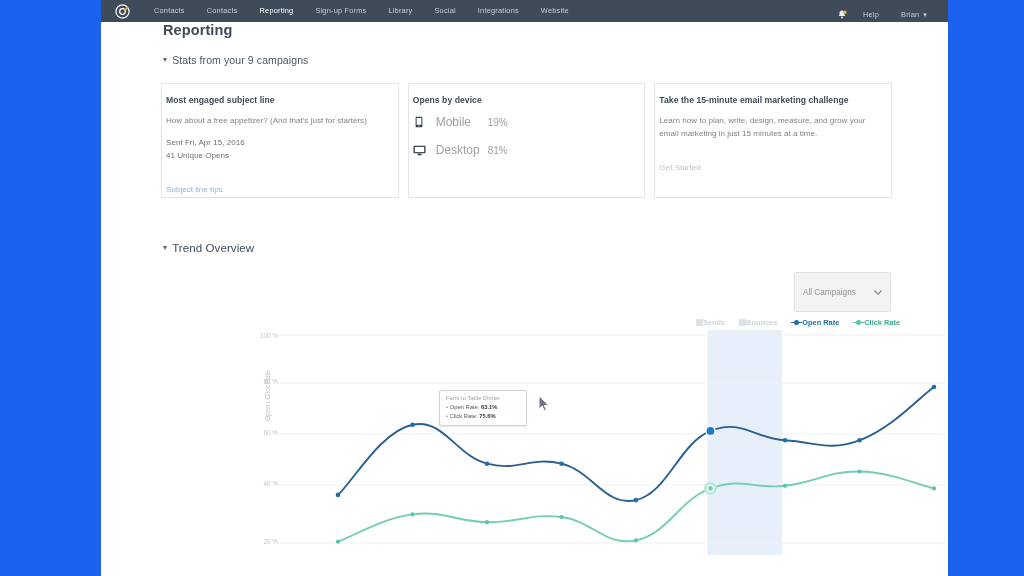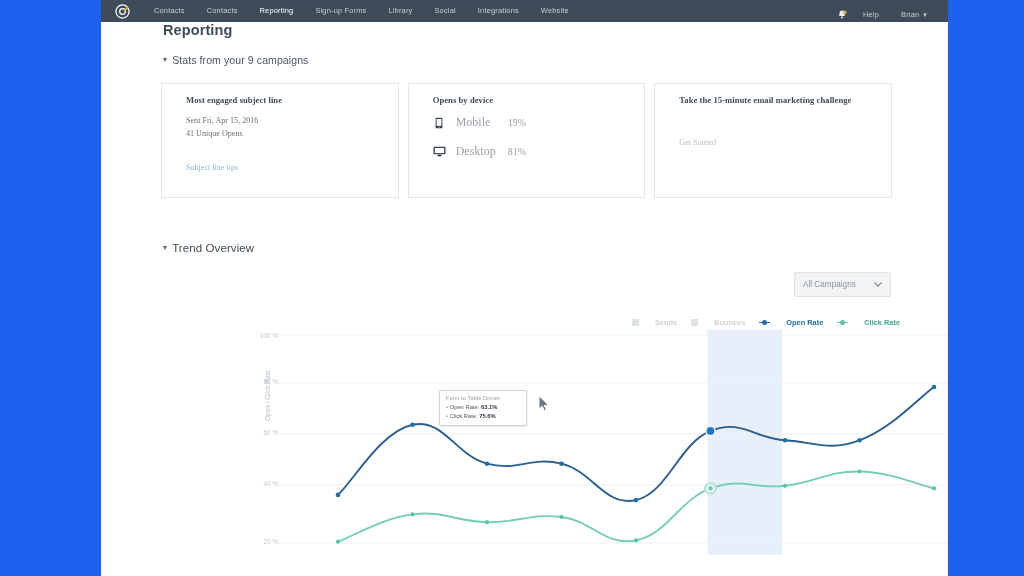--- a/index.html
+++ b/index.html
@@ -46,46 +46,46 @@
   .section-head {
     position: absolute; font-size: 10.5px; color: #4a5562; letter-spacing: .1px;
     display: flex; align-items: center; gap: 5px;
   }
   .section-head .chev { font-size: 8px; color: #5a6673; line-height: 1; }
 
   
   .cards { position: absolute; left: 60px; top: 61px; width: 731px; height: 115px; display: flex; gap: 9px; }
   .card {
     background: #ffffff; border: 1px solid #e3e6e9; flex: 1;
-    padding: 11px 12px 10px 24px; position: relative; font-family: Liberation Serif, serif;
+    padding: 11px 12px 10px 4px; position: relative;
   }
   .card-title { font-size: 8.6px; font-weight: bold; color: #3f4b57; margin-bottom: 10px; letter-spacing: .05px; }
   .card-sub { font-size: 8.1px; color: #7d848c; line-height: 1.45; }
   .card-meta { font-size: 8.1px; color: #6a717a; line-height: 1.5; margin-top: 10px; }
   .card-link { font-size: 8.1px; color: #8fb4d6; margin-top: 23px; display: inline-block; text-decoration: none; }
   .card-link.grey { color: #b9bfc5; }
   .card-body { font-size: 8.1px; color: #7d848c; line-height: 1.55; }
 
   .devrow { display: flex; align-items: center; gap: 10px; margin-bottom: 14px; }
   .devicon { width: 13px; height: 13px; display: flex; align-items: center; justify-content: center; }
   .devname { font-size: 12px; color: #9aa1a8; width: 42px; }
   .devval { font-size: 10px; color: #9aa1a8; }
 
   
   .chart-wrap { position: absolute; left: 0; top: 196px; width: 847px; height: 338px; }
 
   .campaign-select {
     position: absolute; right: 57px; top: 54px;
-    width: 97px; height: 25px; background: #f2f3f5; border: 1px solid #e0e2e5;
+    width: 97px; height: 40px; background: #f2f3f5; border: 1px solid #e0e2e5;
     border-radius: 2px; display: flex; align-items: center; justify-content: space-between;
     padding: 0 8px; font-size: 8.2px; color: #8c939a;
   }
 
   .legend { position: absolute; right: 48px; top: 100px; display: flex; align-items: center; gap: 14px; }
-  .legitem { display: flex; align-items: center; gap: 16px; font-size: 7.4px; font-weight: bold; }
+  .legitem { display: flex; align-items: center; gap: 0; font-size: 7.4px; font-weight: bold; }
   .legitem.muted { color: #cfd3d7; font-weight: bold; }
   .legswatch { width: 7px; height: 7px; background: #dfe2e5; display: inline-block; }
   .legline { width: 11px; height: 1.6px; display: inline-block; position: relative; }
   .legline .dot {
     position: absolute; left: 3px; top: -2px; width: 5px; height: 5px; border-radius: 50%;
   }
 
   .plot { position: absolute; left: 175px; top: 112px; width: 690px; height: 222px; }
   .plot svg { display: block; }
 
@@ -157,20 +157,21 @@
 
       <div class="section-head" style="left:62px; top:32px;">
         <span class="chev">▾</span>
         <span>Stats from your 9 campaigns</span>
       </div>
 
       <div class="cards">
 
         <div class="card">
           <div class="card-title">Most engaged subject line</div>
+          <div class="card-sub">How about a free appetizer? (And that's just for starters)</div>
           <div class="card-meta">Sent Fri, Apr 15, 2016</div>
           <div class="card-meta" style="margin-top:1px;">41 Unique Opens</div>
           <a class="card-link" href="#">Subject line tips</a>
         </div>
 
         <div class="card">
           <div class="card-title">Opens by device</div>
           <div class="devrow">
             <span class="devicon">
               <svg width="8" height="12" viewBox="0 0 10 15">
@@ -190,20 +191,21 @@
                 <rect x="5.6" y="10.4" width="4.8" height="2" fill="#2f3b47"></rect>
               </svg>
             </span>
             <span class="devname">Desktop</span>
             <span class="devval">81%</span>
           </div>
         </div>
 
         <div class="card">
           <div class="card-title">Take the 15-minute email marketing challenge</div>
+          <div class="card-body">Learn how to plan, write, design, measure, and grow your email marketing in just 15 minutes at a time.</div>
           <a class="card-link grey" href="#">Get Started</a>
         </div>
 
       </div>
 
       <div class="chart-wrap">
 
         <div class="section-head" style="left:62px; top:24px; font-size:11.5px; color:#3f4b57;">
           <span class="chev">▾</span>
           <span>Trend Overview</span>

